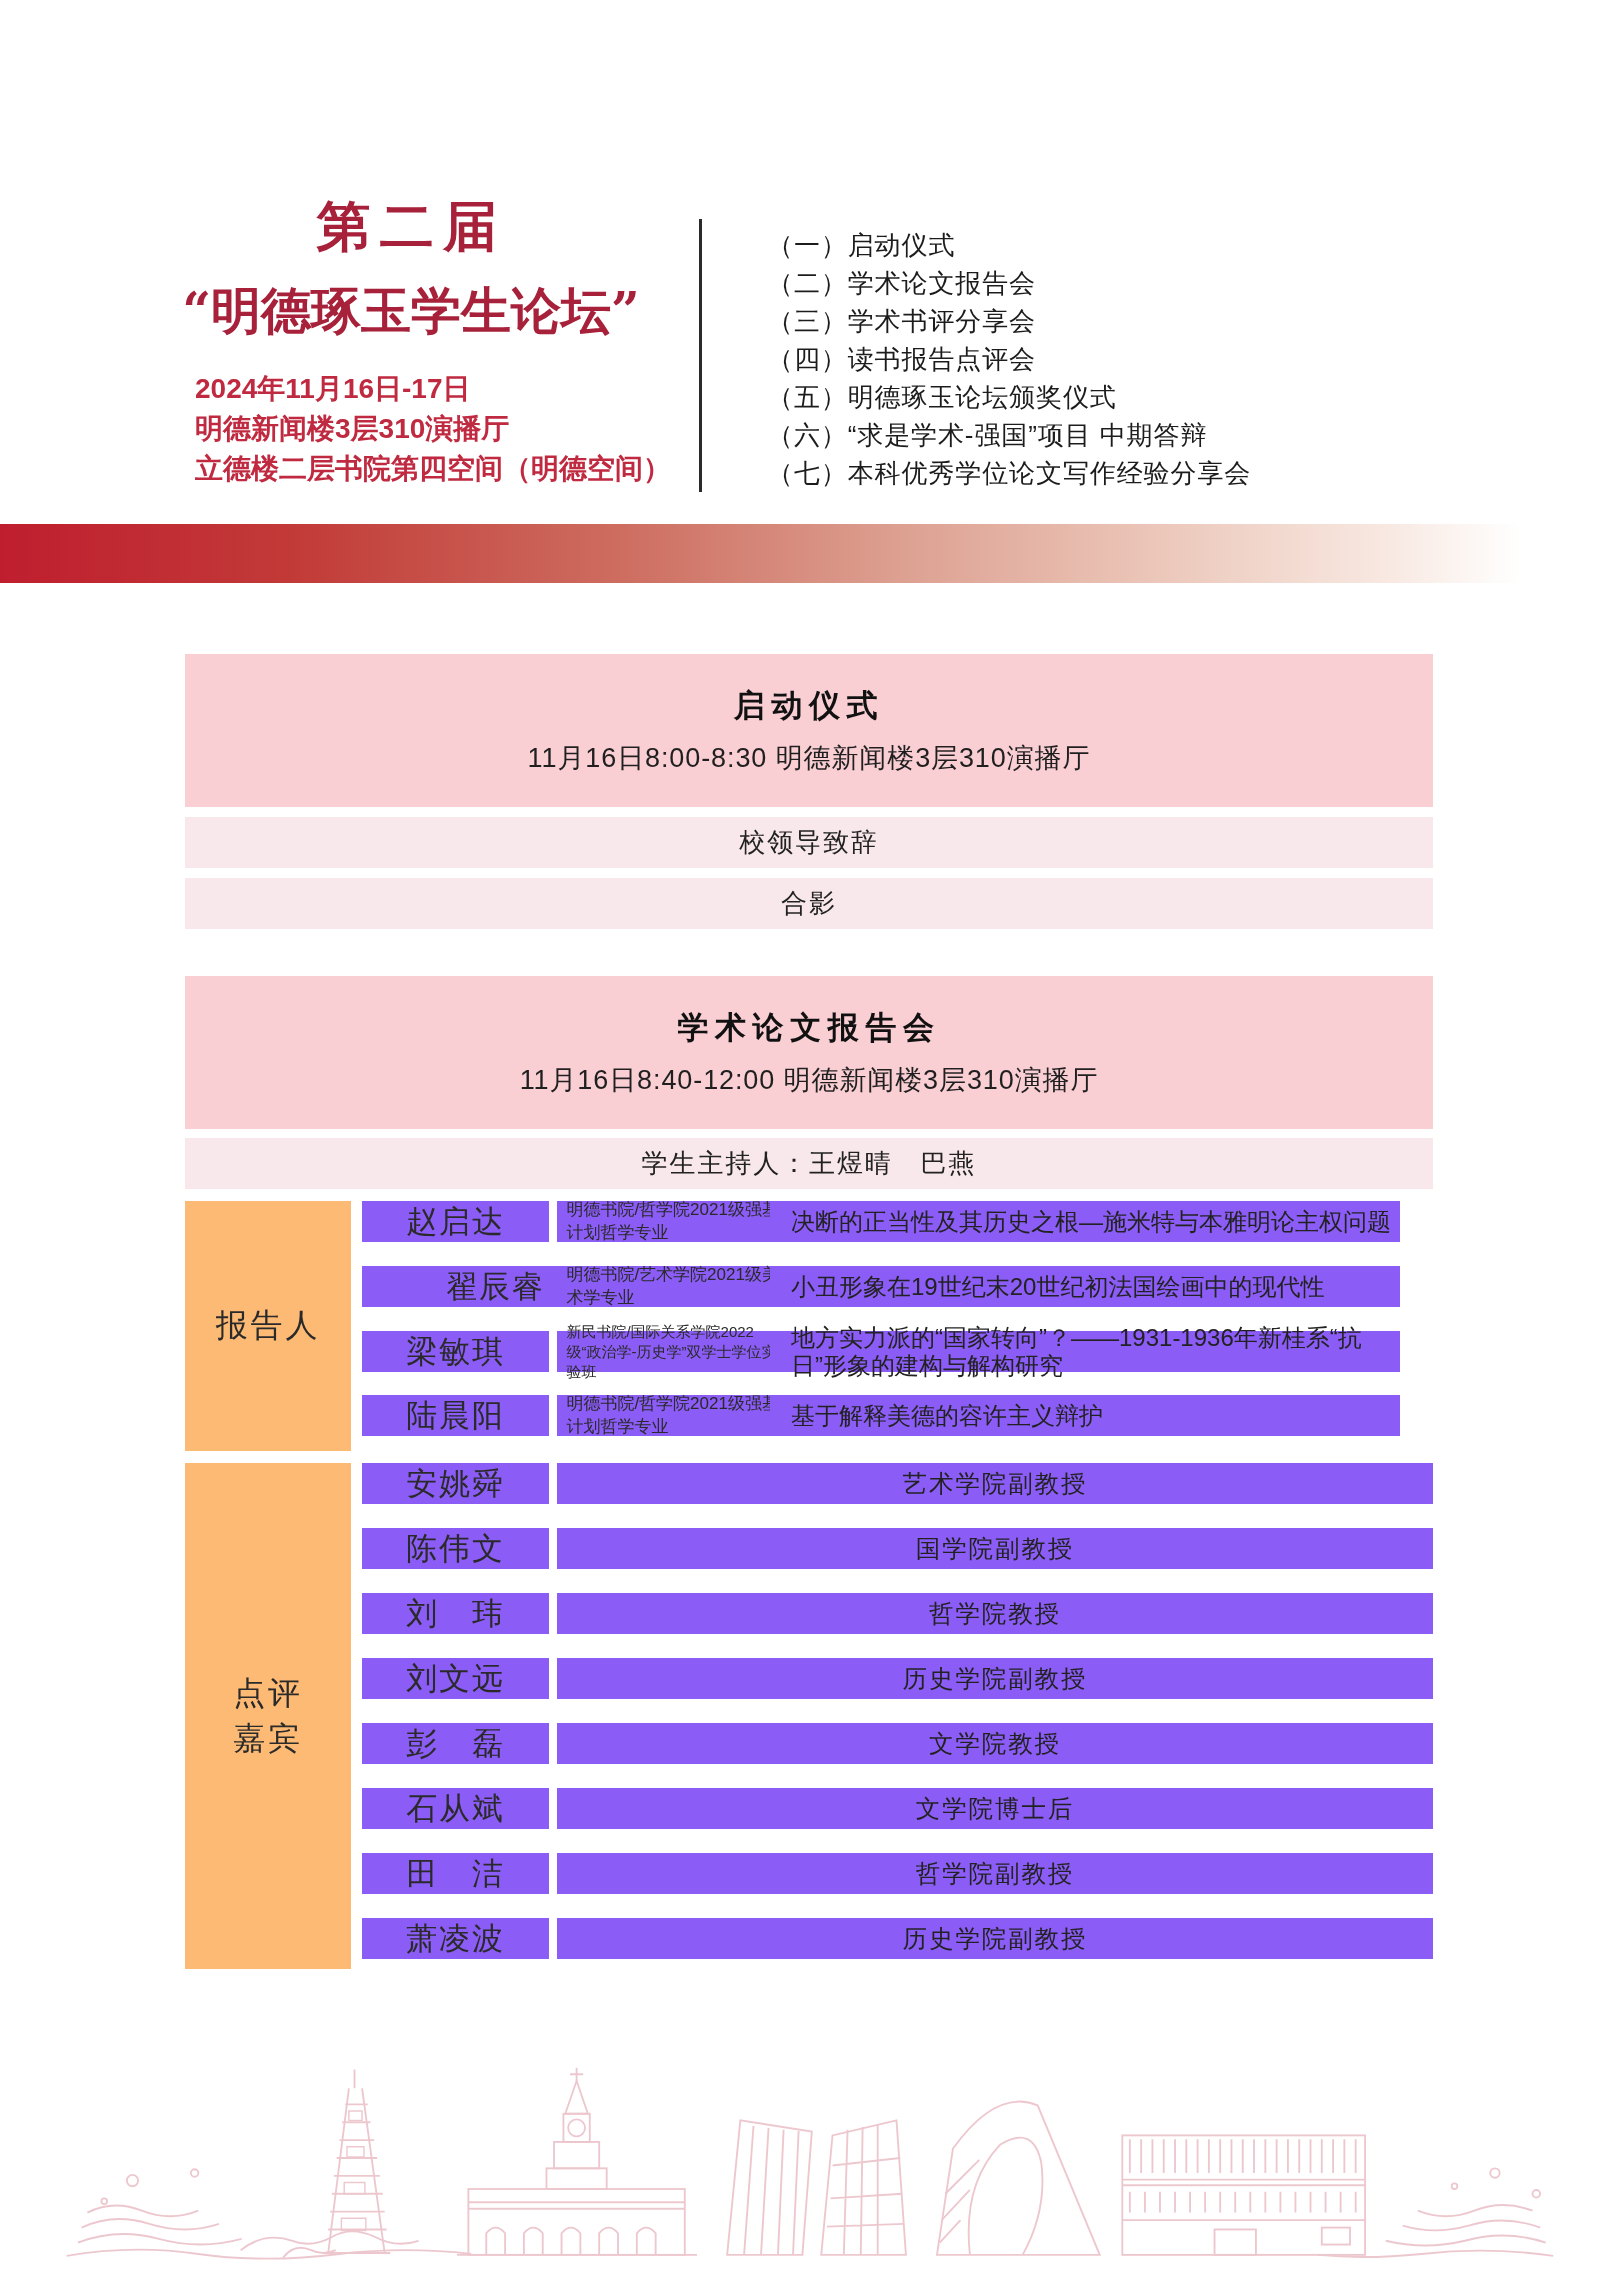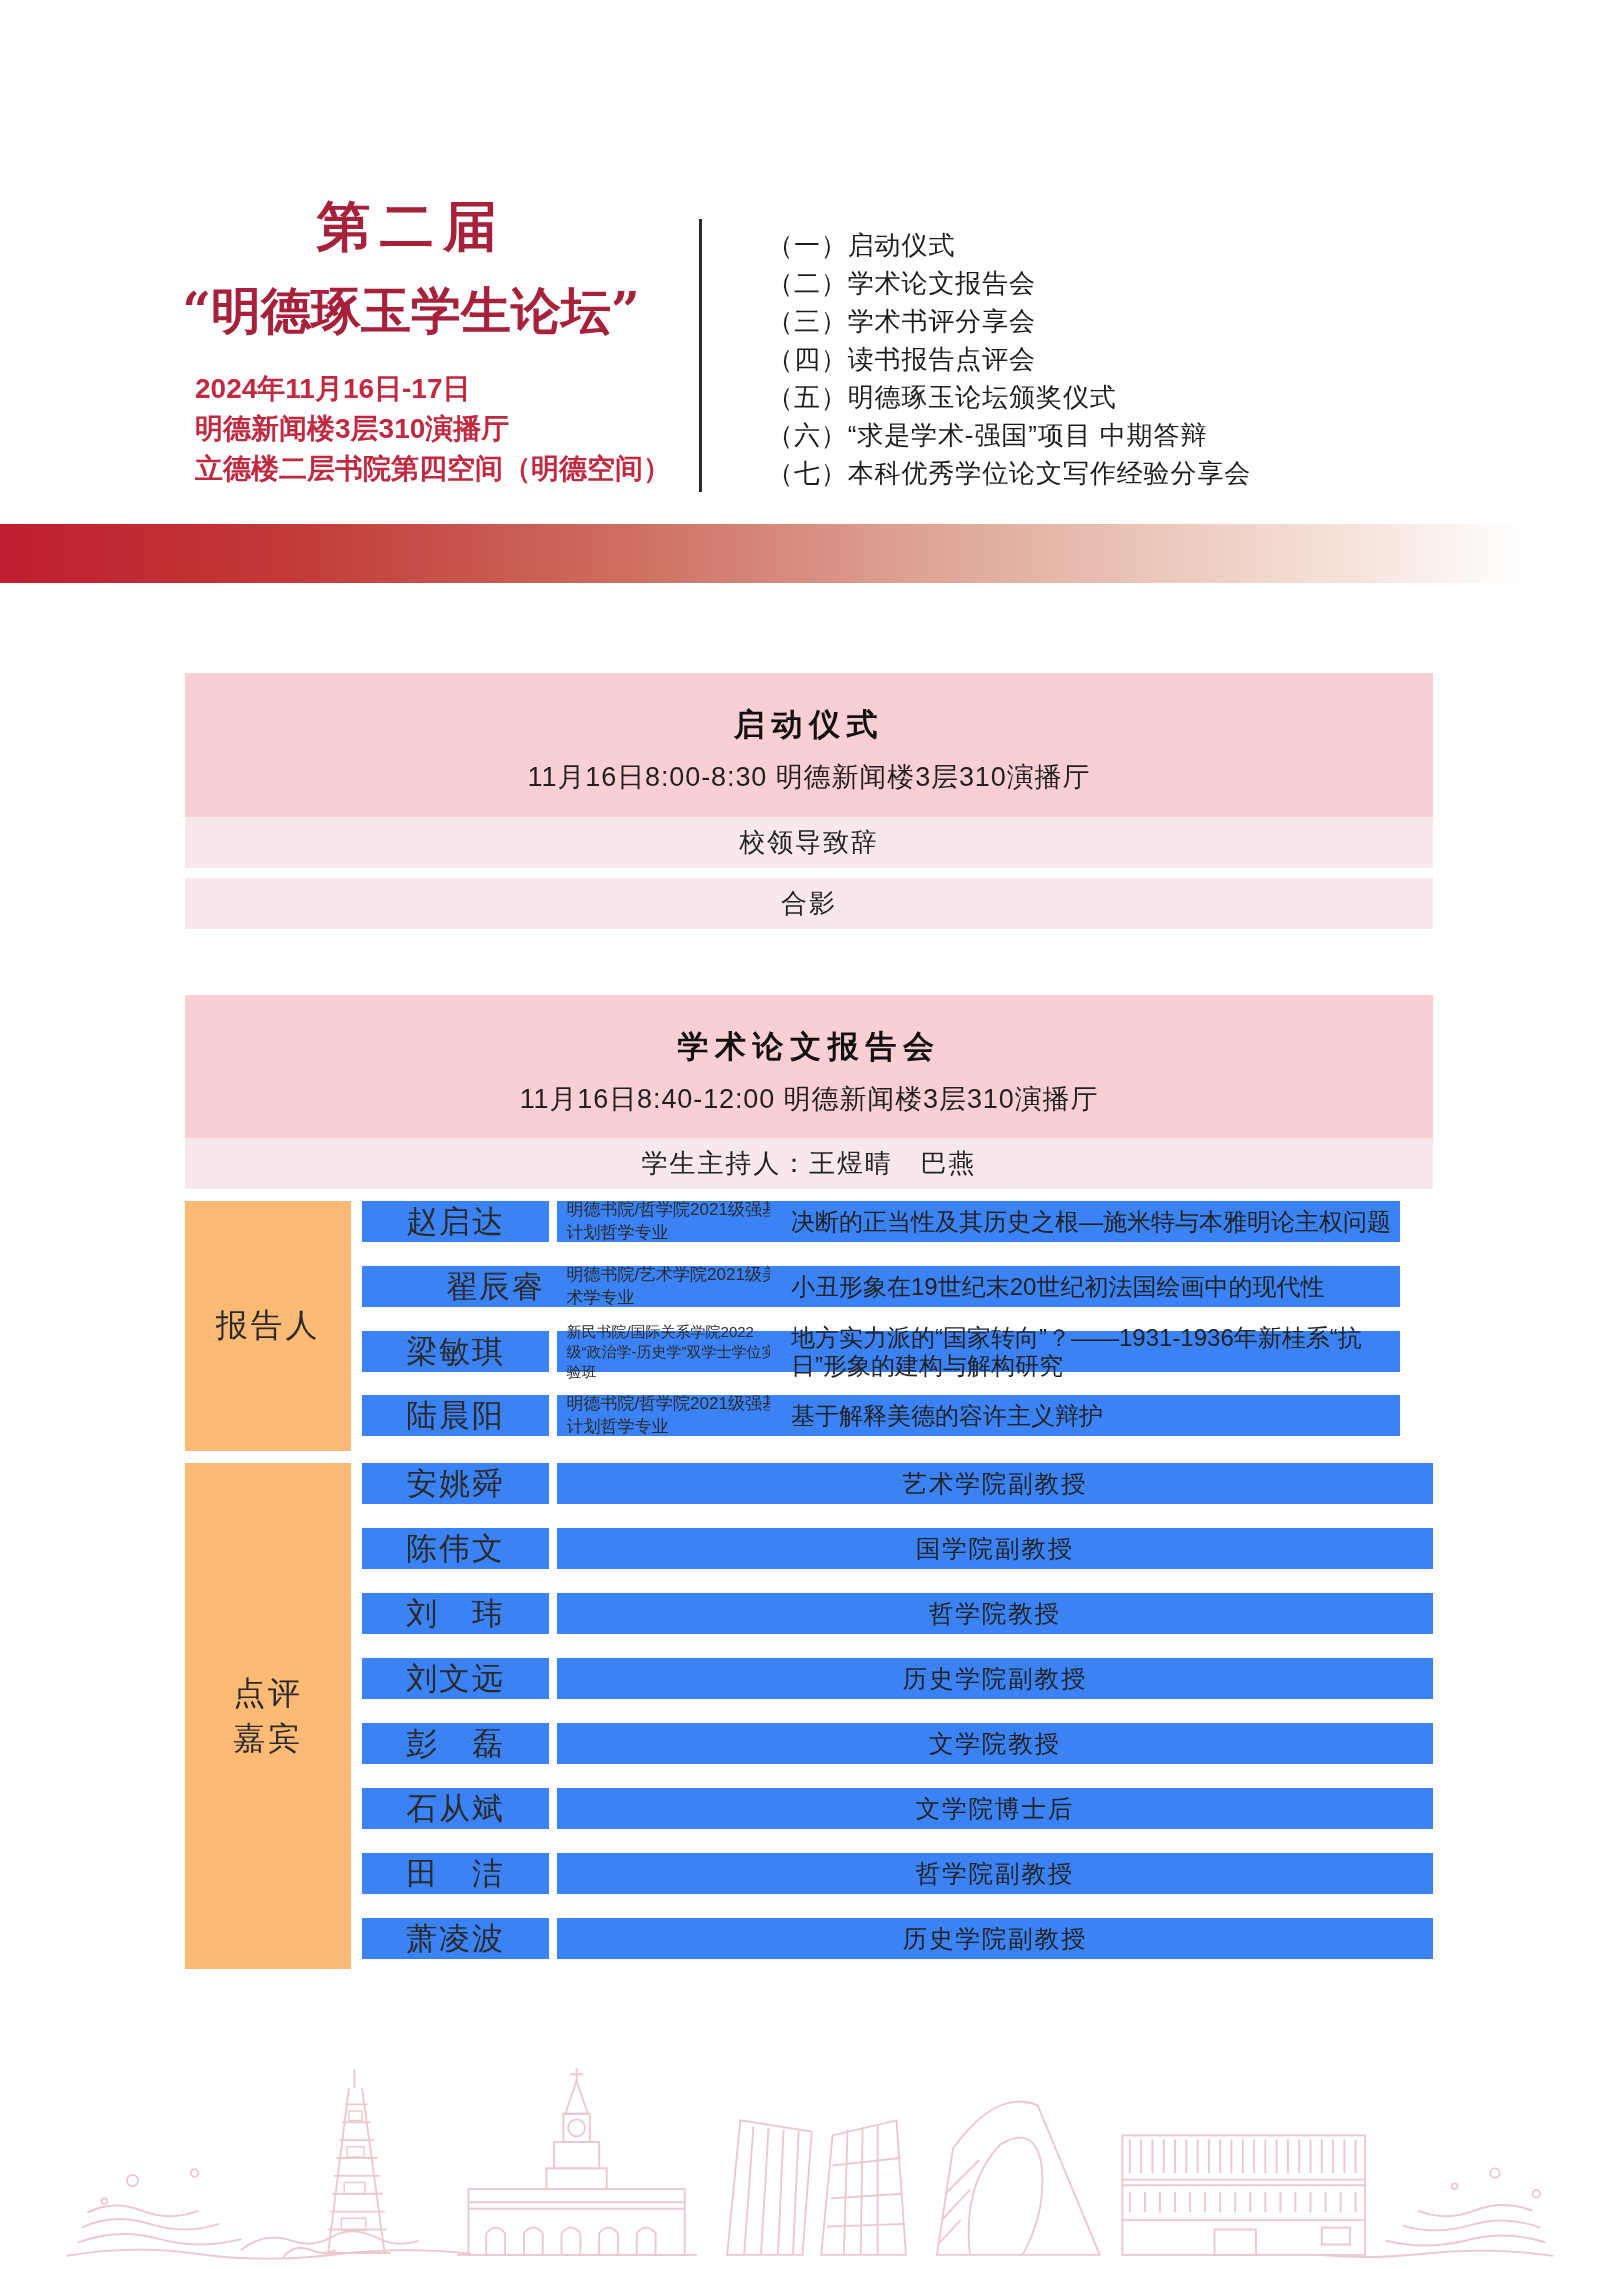--- a/index.html
+++ b/index.html
@@ -34,37 +34,37 @@
 
   
   .ribbon{
     left:0;top:524px;width:1618px;height:59px;
     background:linear-gradient(90deg,#bf1e2e 0%,#c23a38 18%,#cd6c5f 38%,#ddA192 56%,#ecc8bb 72%,#f8e9e2 86%,#ffffff 94%);
   }
 
   
   .sec-header{
     left:185px;width:1248px;height:153px;background:#facfd4;
-    display:flex;flex-direction:column;align-items:center;justify-content:center;gap:13px;margin-top:19px;
+    display:flex;flex-direction:column;align-items:center;justify-content:center;gap:13px;
   }
   .sec-title{font-size:31px;font-weight:700;color:#111;letter-spacing:6.6px;}
   .sec-sub{font-size:27px;color:#1f1f1f;letter-spacing:0.9px;}
   .band-row{
     left:185px;width:1248px;height:51px;background:#f8e8eb;
     display:flex;align-items:center;justify-content:center;
     font-size:26px;color:#222;letter-spacing:1.9px;
   }
   .side-label{
     left:185px;width:166px;background:#fdba74;
     display:flex;align-items:center;justify-content:center;
     font-size:32px;color:#2a2a2a;letter-spacing:2.8px;
   }
   .side-label .wrap{width:75px;line-height:45px;text-align:center;word-break:break-all;}
   .cell{
-    background:#3b82f6;height:41px;display:flex;align-items:center;
+    background:#8b5cf6;height:41px;display:flex;align-items:center;
   }
   .cell.name{left:362px;width:187px;justify-content:center;font-size:31px;letter-spacing:1.9px;color:#2a2a2a;}
   .cell.program{left:557px;width:237px;font-size:17px;line-height:22.6px;color:#2a2a2a;padding:0 9.4px;box-sizing:border-box;}
   .cell.paper{left:770px;width:630px;font-size:24px;line-height:28px;color:#222;padding:0 5.6px 0 21px;box-sizing:border-box;}
   .cell.role{left:557px;width:876px;justify-content:center;font-size:24.5px;color:#222;letter-spacing:1.9px;}
 
   
   .skyline{left:0;top:2062px;width:1618px;height:207px;}
 </style>
 </head>

